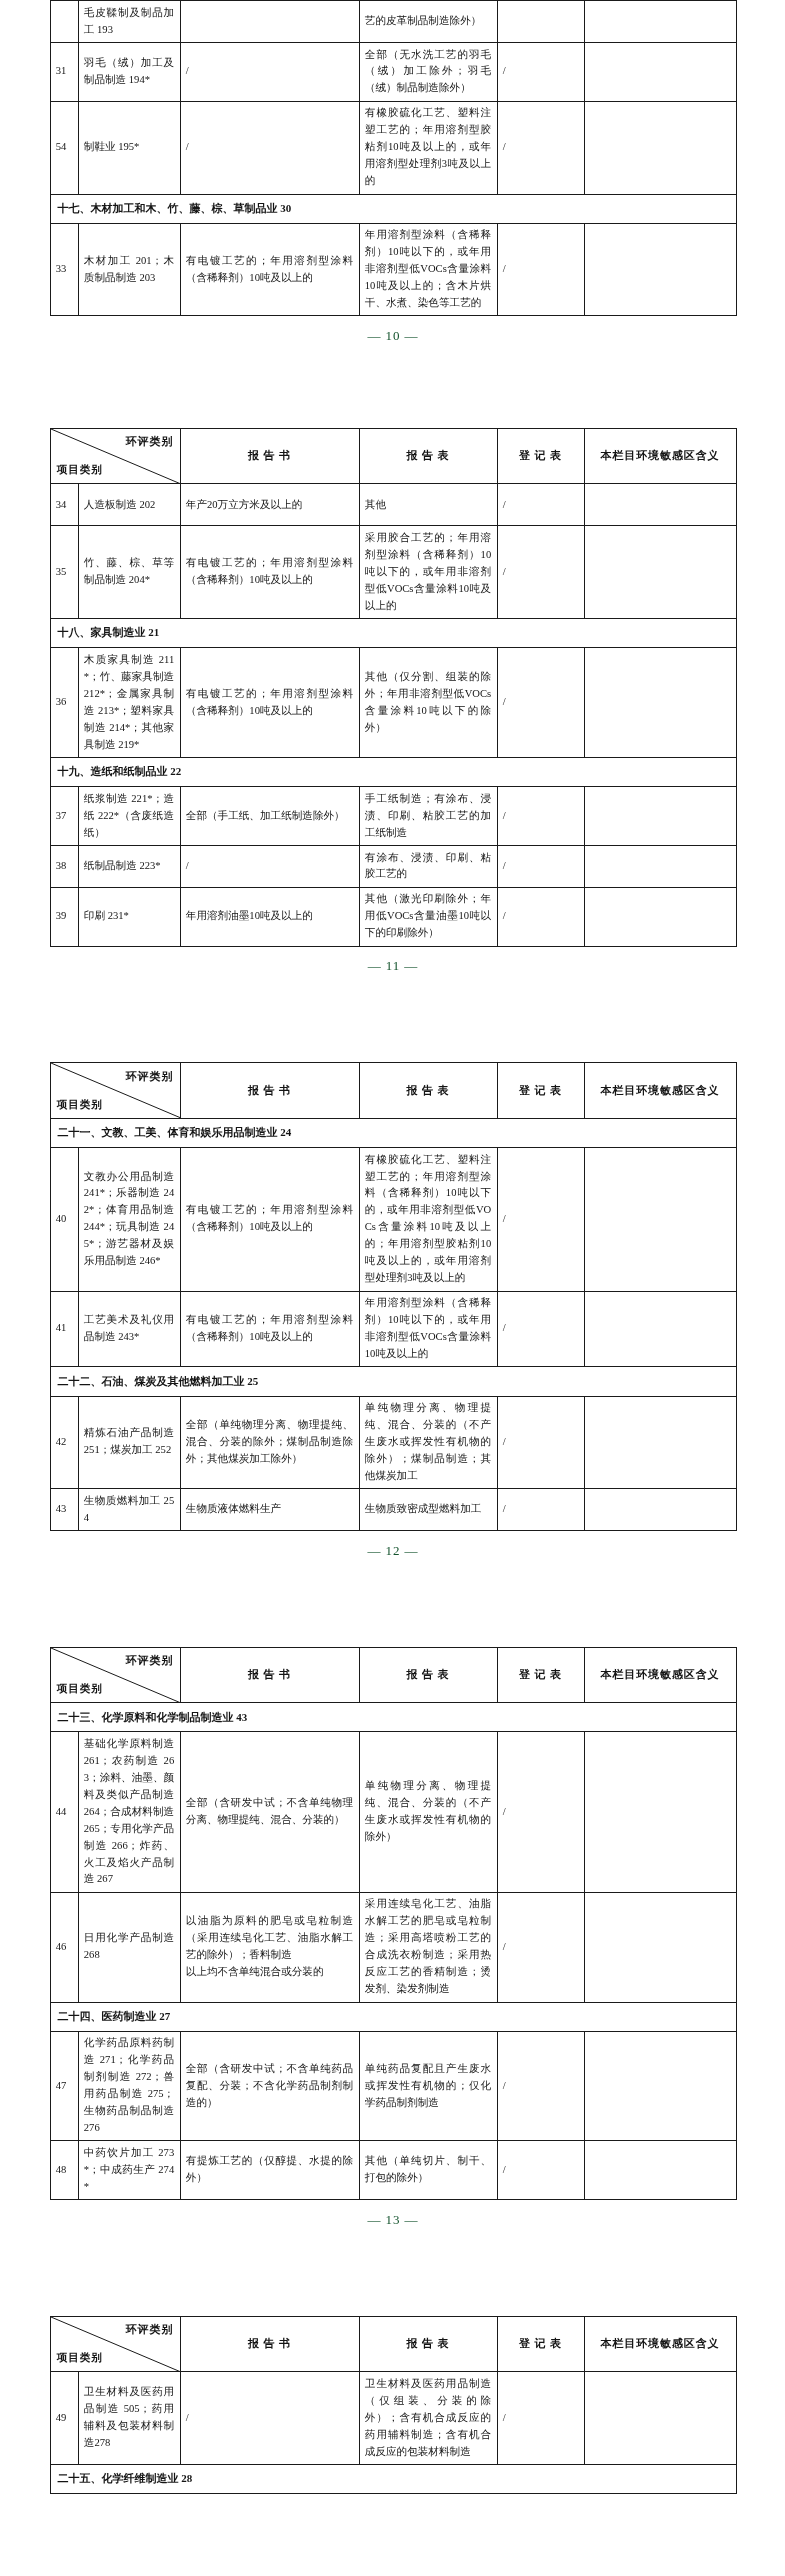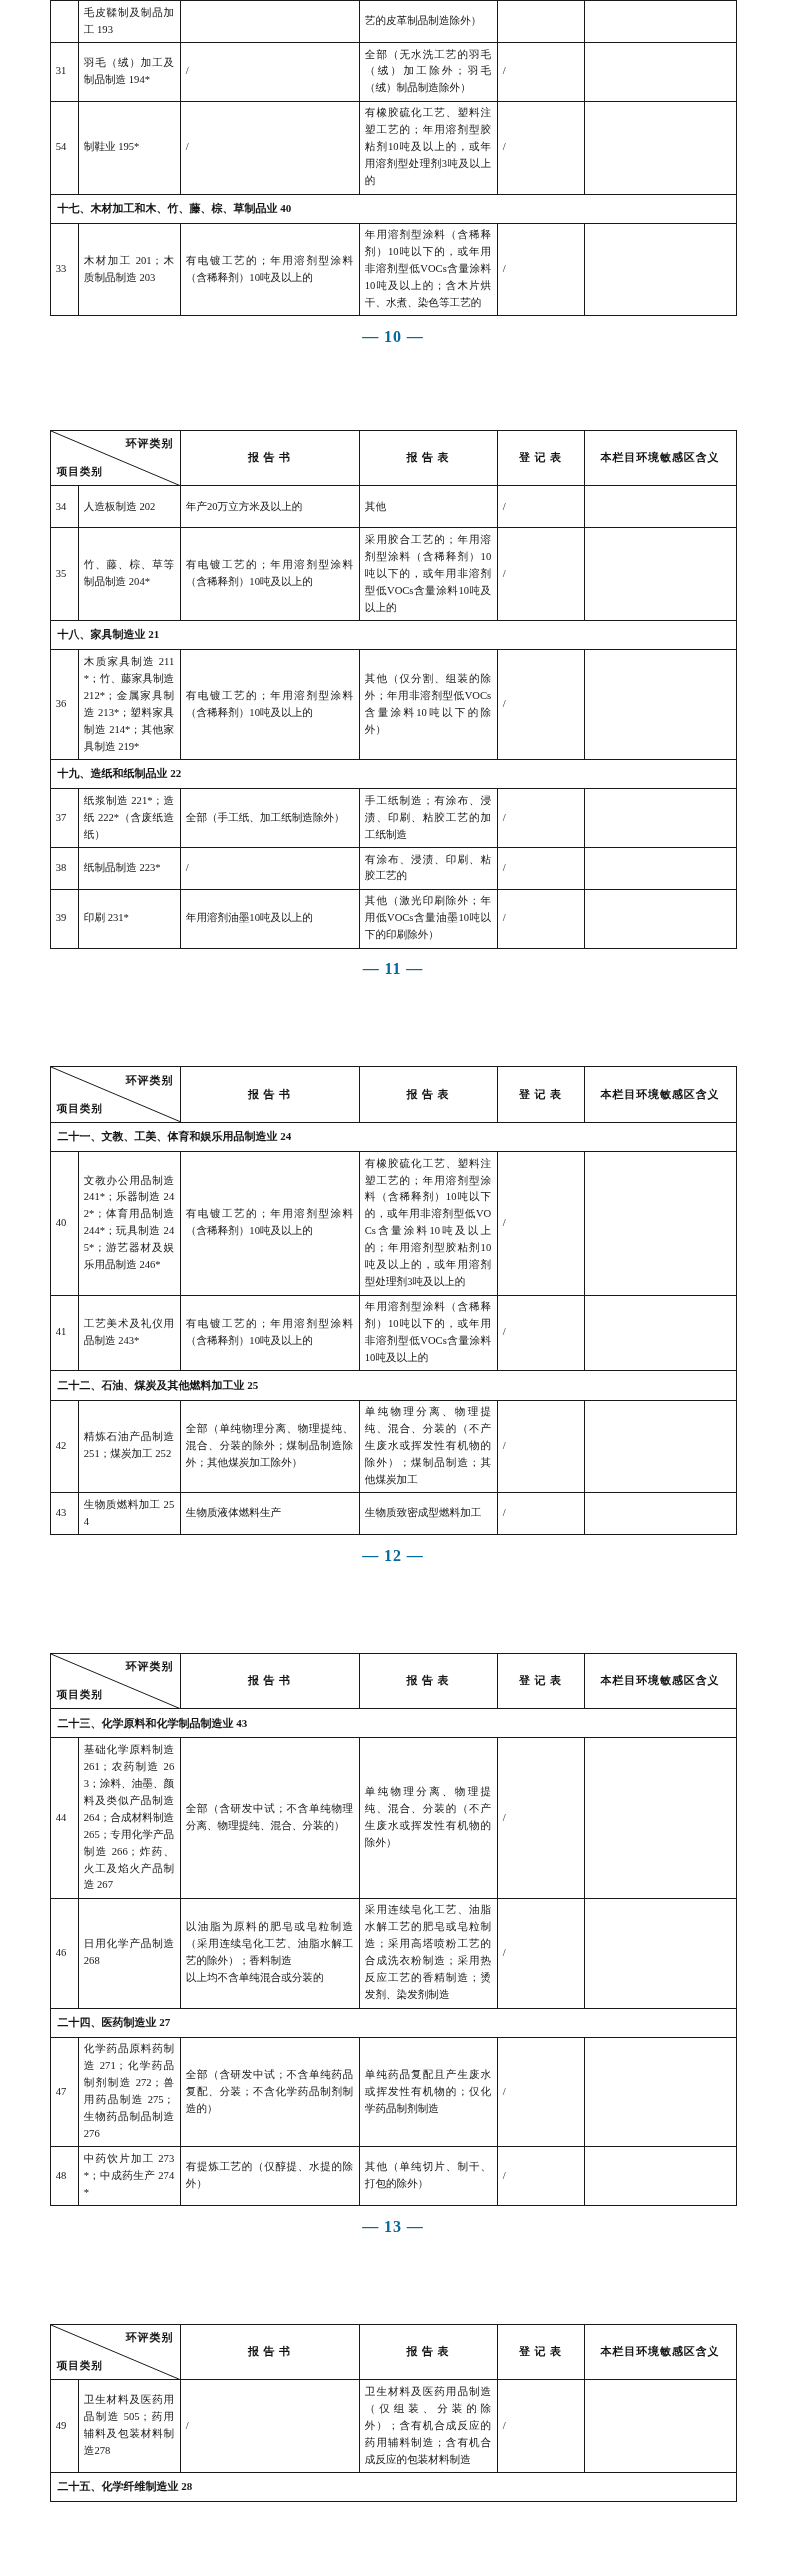--- a/index.html
+++ b/index.html
@@ -35,22 +35,22 @@
   tr.hdr td{
     font-weight:bold; text-align:center; height:51px;
     font-size:11px; letter-spacing:0.9px; white-space:normal;
     vertical-align:middle; padding:1.8px;
   }
   td.diag{position:relative; padding:0; letter-spacing:0;}
   td.diag svg{position:absolute; left:0; top:0; width:100%; height:100%; display:block;}
   .diag-top{position:absolute; top:4.4px; right:6.2px; font-size:11px; font-weight:bold;}
   .diag-bottom{position:absolute; bottom:4.4px; left:6.2px; font-size:10.6px; font-weight:bold;text-align:center;}
   .page-num{
-    text-align:center; font-size:16px; margin-top:11.5px;
-    letter-spacing:0.9px; color:#0369a1;font-weight:bold;
+    text-align:center; font-size:13px; margin-top:11.5px;
+    letter-spacing:0.9px; color:#14532d;
   }
 </style>
 </head>
 <body>
 
 <div class="doc" id="doc">
     <div class="page">
       <table class="tbl">
         <colgroup>
           <col style="width: 28px;">
@@ -79,21 +79,21 @@
           </tr>
           <tr>
             <td class="c-no">54</td>
             <td>制鞋业 195*</td>
             <td>/</td>
             <td>有橡胶硫化工艺、塑料注塑工艺的；年用溶剂型胶粘剂10吨及以上的，或年用溶剂型处理剂3吨及以上的</td>
             <td>/</td>
             <td></td>
           </tr>
           <tr class="sec">
-            <td colspan="6">十七、木材加工和木、竹、藤、棕、草制品业 40</td>
+            <td colspan="6">十七、木材加工和木、竹、藤、棕、草制品业 30</td>
           </tr>
           <tr>
             <td class="c-no">33</td>
             <td>木材加工 201；木质制品制造 203</td>
             <td>有电镀工艺的；年用溶剂型涂料（含稀释剂）10吨及以上的</td>
             <td>年用溶剂型涂料（含稀释剂）10吨以下的，或年用非溶剂型低VOCs含量涂料10吨及以上的；含木片烘干、水煮、染色等工艺的</td>
             <td>/</td>
             <td></td>
           </tr>
         </tbody>

